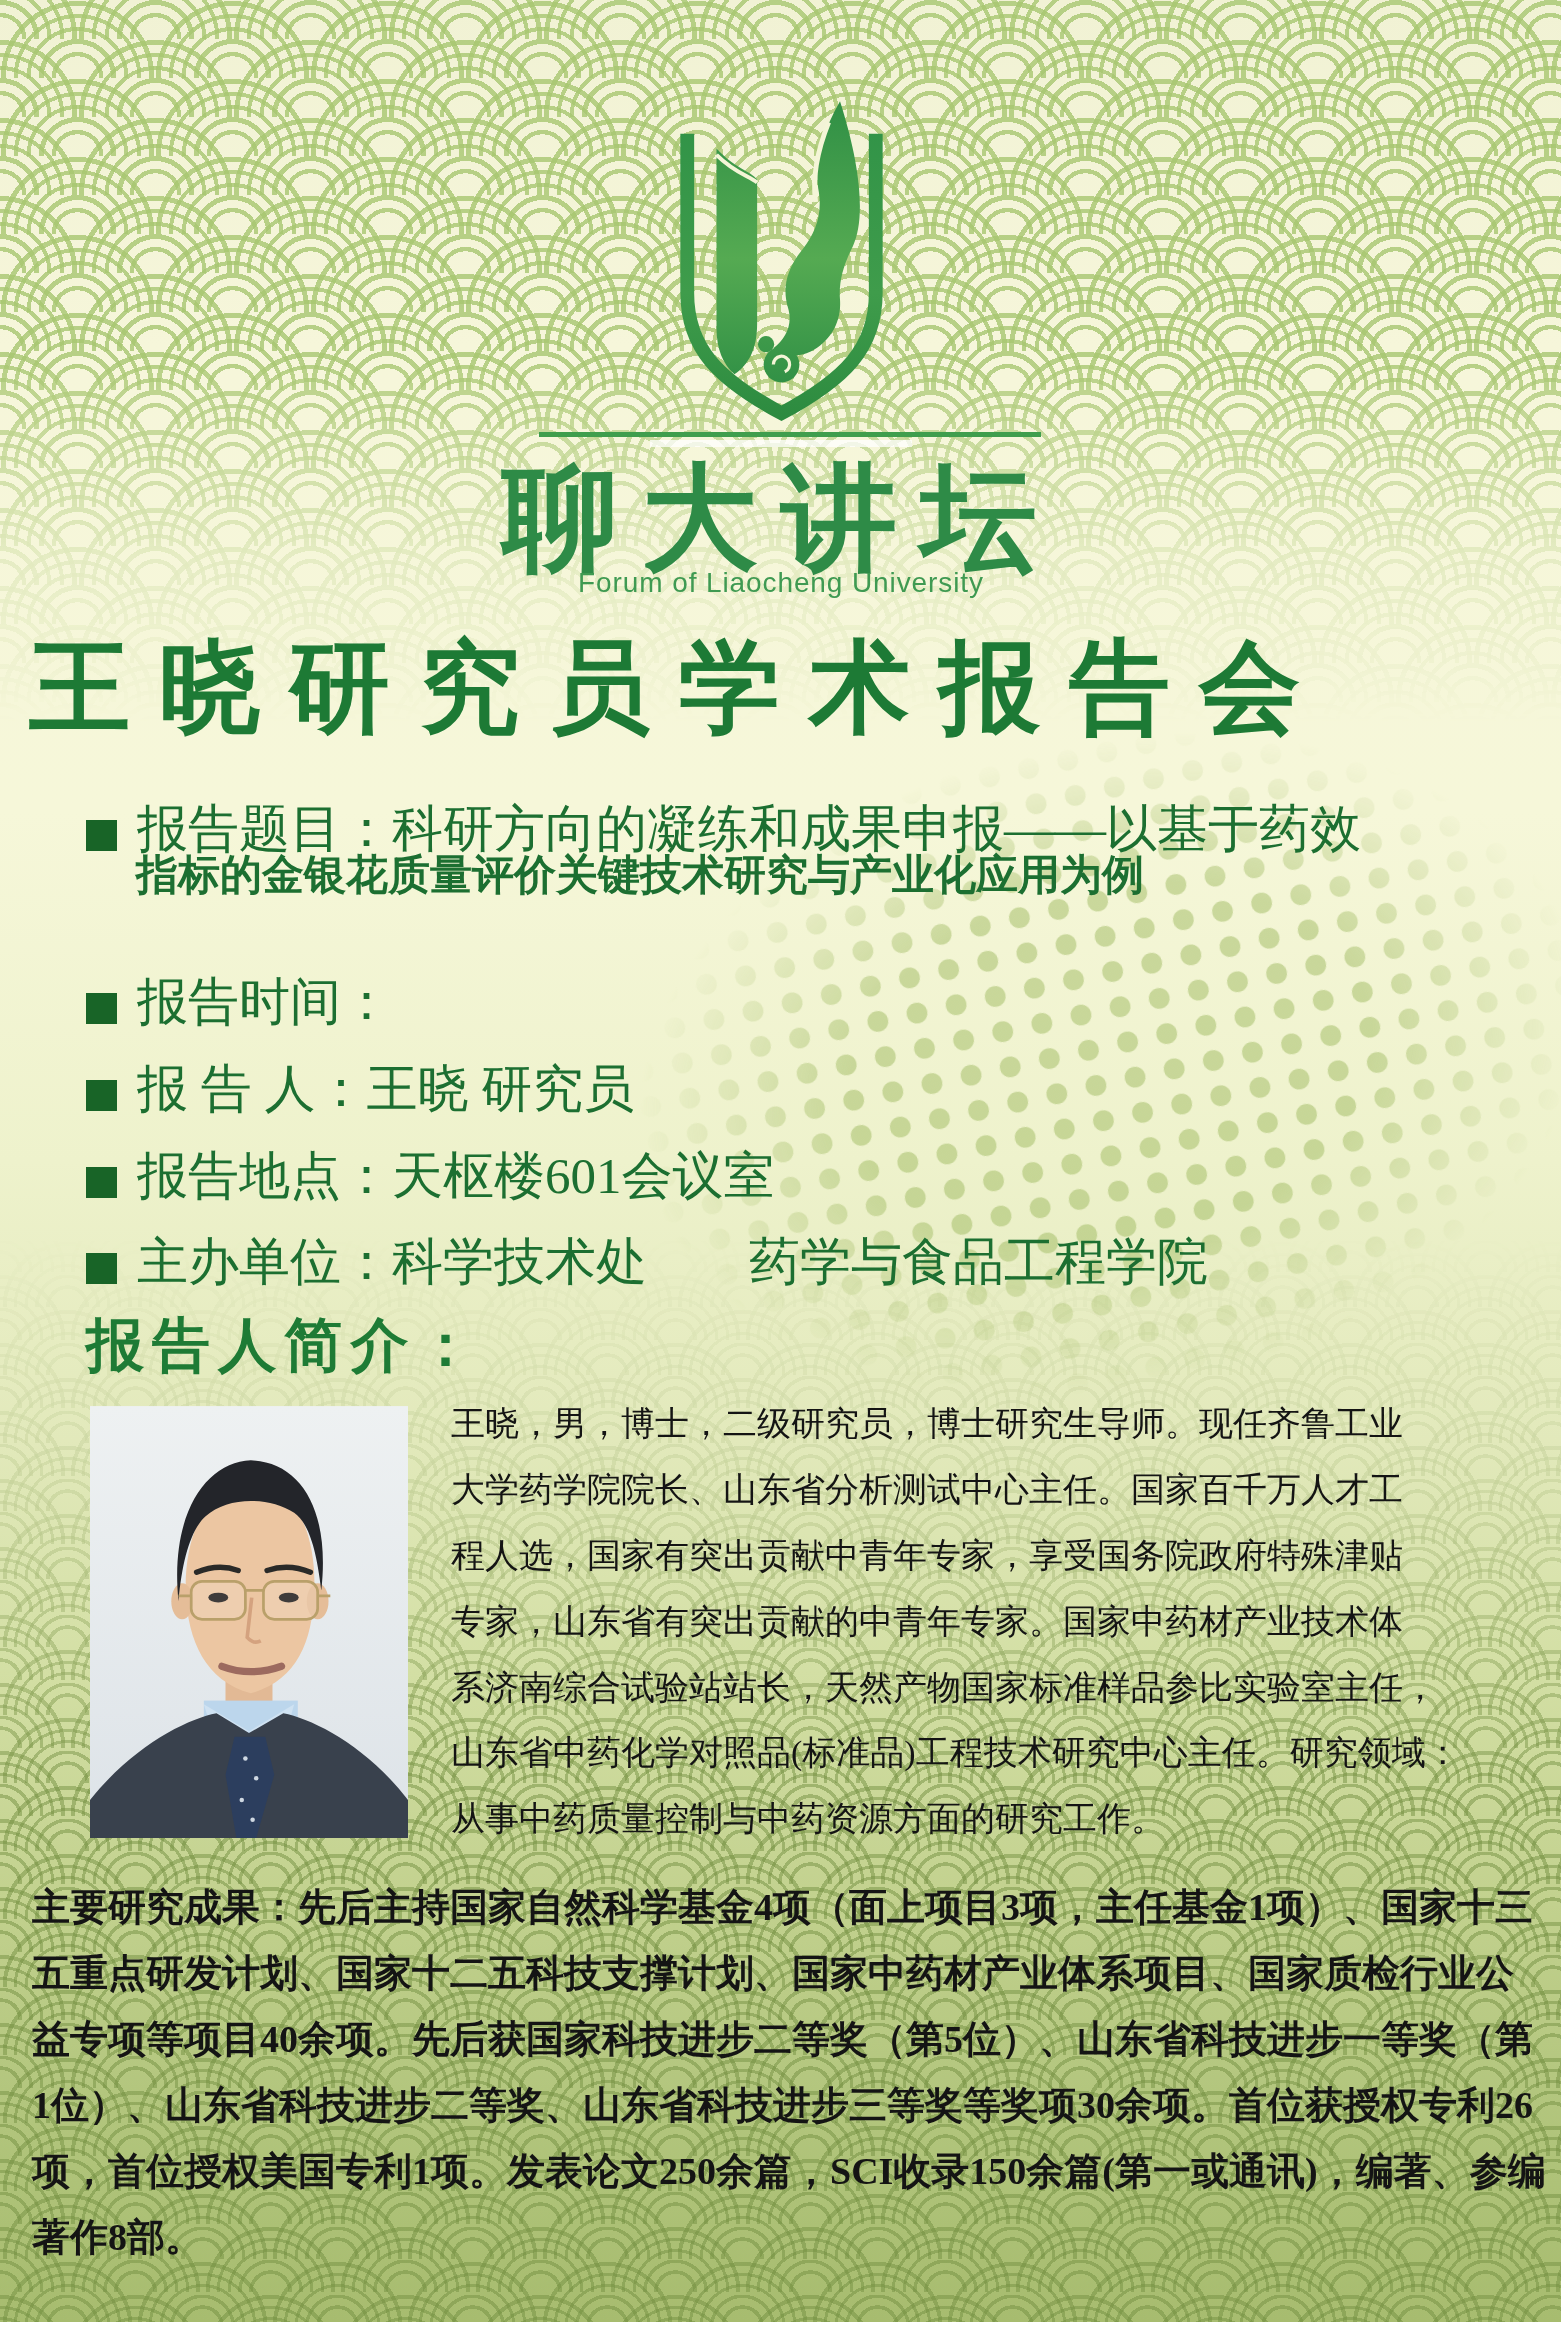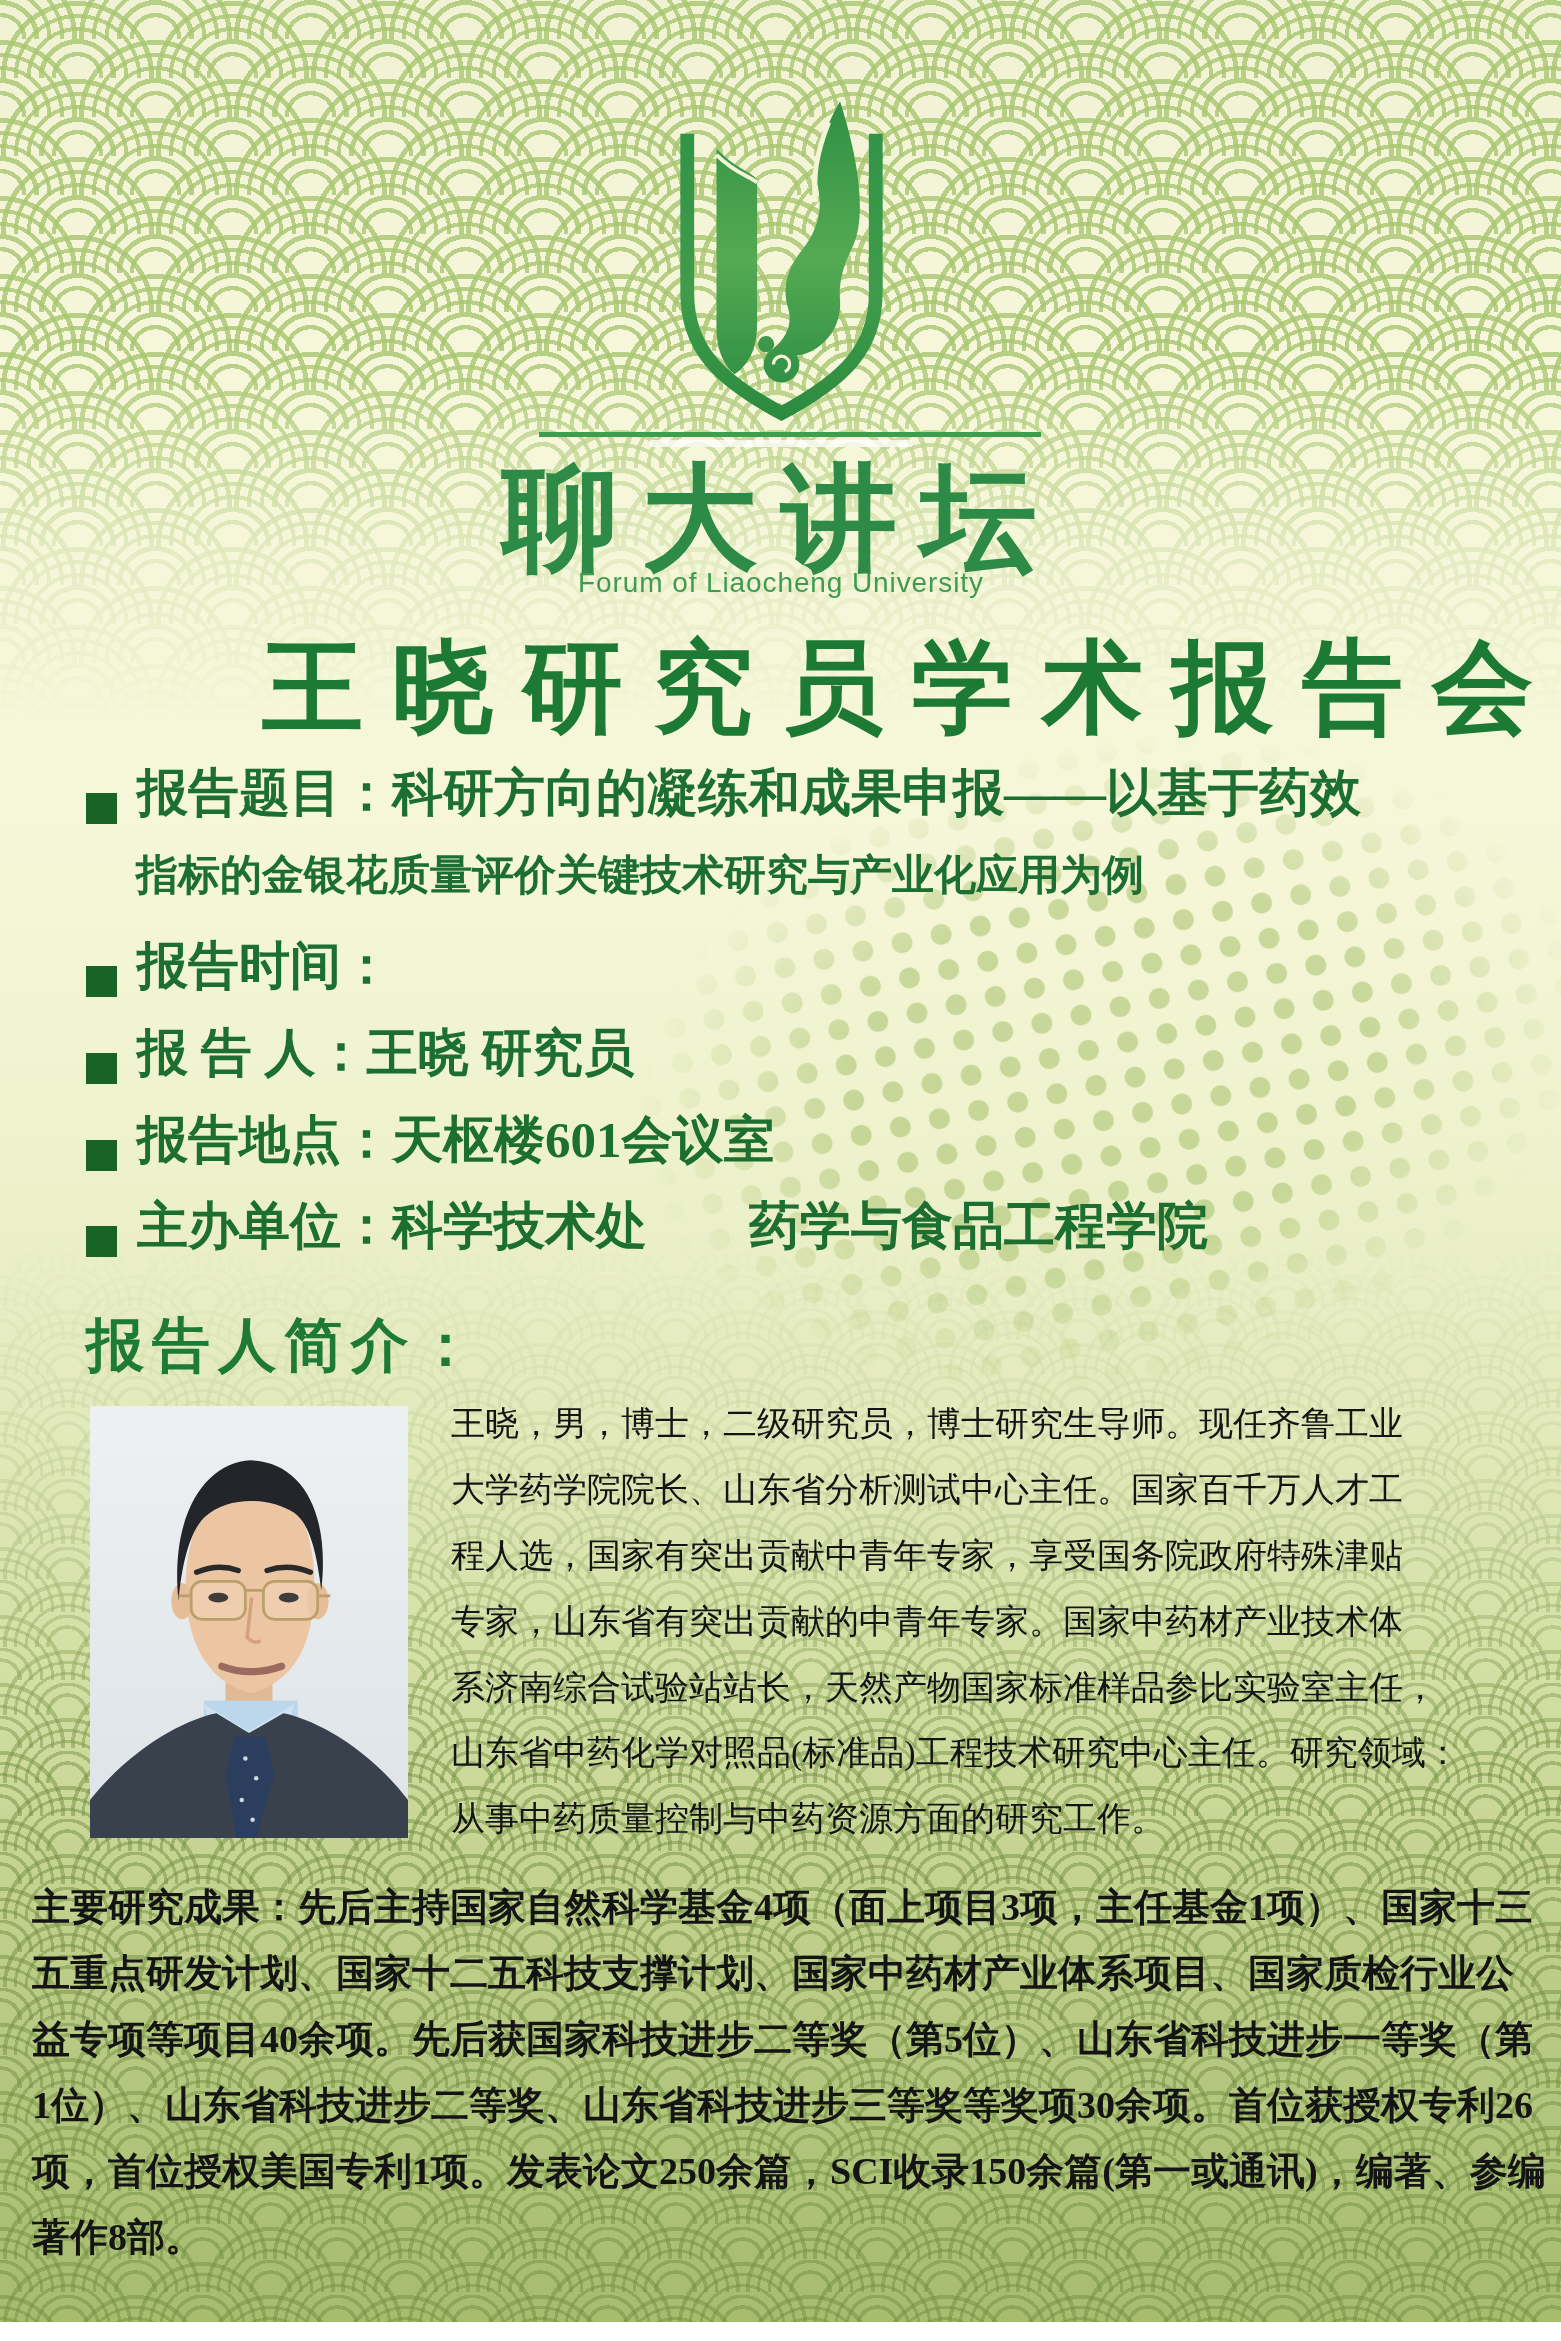--- a/index.html
+++ b/index.html
@@ -38,25 +38,25 @@
   .white-streak{position:absolute;left:650px;top:440px;width:262px;height:7.2px;background:rgba(255,255,255,.75);}
   .divider{position:absolute;left:539px;top:432px;width:502px;height:4.5px;background:#3f9e4d;}
 
   .brand-cn{position:absolute;left:0;right:0;top:441px;text-align:center;
     font-family:"Liberation Sans","DejaVu Sans",sans-serif;font-weight:900;
     font-size:116px;letter-spacing:23.5px;color:#2e8b47;}
   .brand-en{position:absolute;left:0;right:0;top:567px;text-align:center;
     font-family:"Liberation Sans","DejaVu Sans",sans-serif;font-weight:400;
     font-size:28px;letter-spacing:0.9px;color:#3f9a52;}
 
-  .main-title{position:absolute;left:0;right:0;top:621px;text-align:right;
+  .main-title{position:absolute;left:0;right:0;top:621px;text-align:left;
     font-weight:700;font-size:101px;letter-spacing:29px;color:#1d7a35;text-indent:29px;}
 
-  .info-row{position:absolute;left:86px;right:27px;display:flex;align-items:flex-end;
-    font-weight:700;font-size:51px;color:#1c6f31;line-height:1.2;white-space:nowrap;}
+  .info-row{position:absolute;left:86px;right:27px;display:flex;align-items:center;
+    font-weight:400;font-size:51px;color:#1c6f31;line-height:1.2;white-space:nowrap;margin-top:36px;}
   .info-row .sq{flex:0 0 auto;width:31px;height:31px;background:#186427;margin:12.6px 20px 0 0;}
   .info-cont{position:absolute;left:136px;right:27px;font-weight:700;font-size:42px;
     color:#1c6f31;line-height:1.2;white-space:nowrap;}
 
   .section-heading{position:absolute;left:86px;top:1307px;font-weight:700;font-size:58px;
     letter-spacing:8.1px;color:#1e7b35;}
 
   .photo{position:absolute;left:90px;top:1406px;width:318px;height:432px;overflow:hidden;}
 
   .bio-line{position:absolute;left:451px;width:1097px;font-size:34px;color:#141414;

